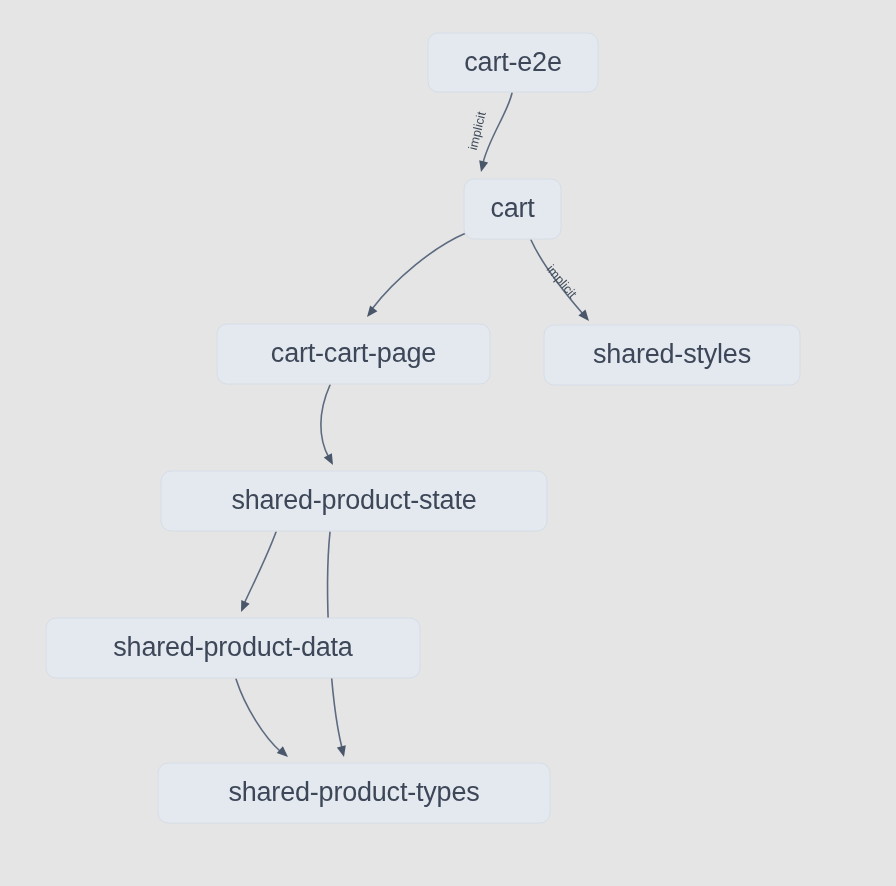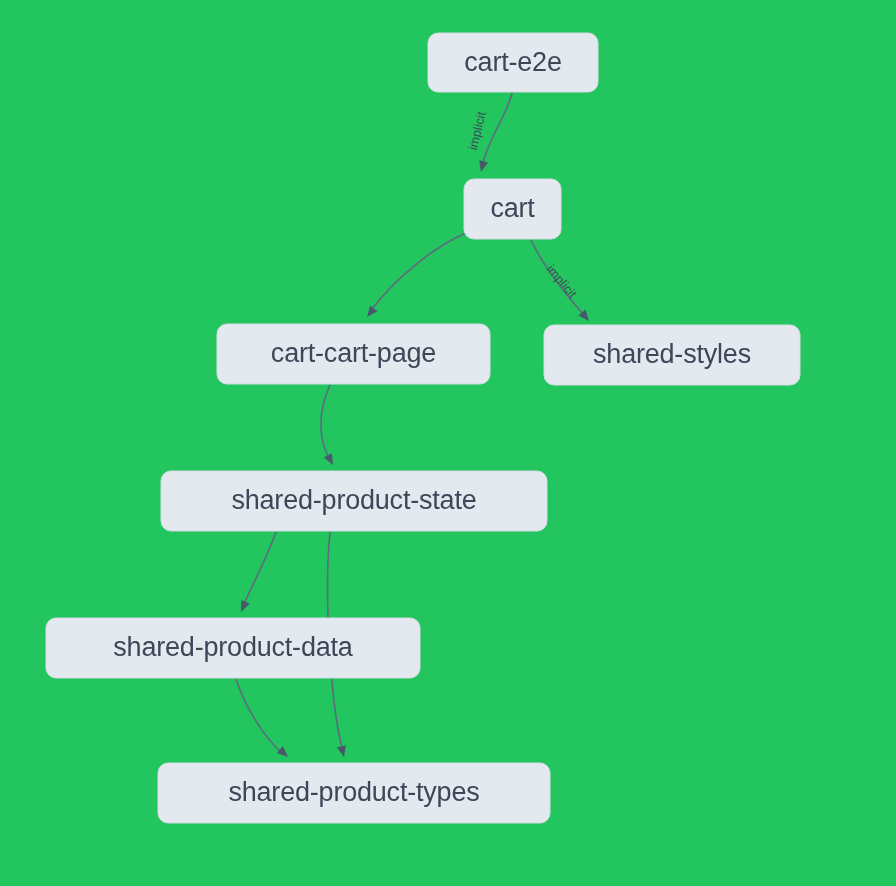--- a/index.html
+++ b/index.html
@@ -11,21 +11,21 @@
   body {
     width: 896px;
     height: 886px;
     font-family: "Liberation Sans", sans-serif;
     overflow: hidden;
   }
   #graph-canvas {
     position: relative;
     width: 896px;
     height: 886px;
-    background: #22c55e;
+    background: #e5e5e5;
   }
   #graph-svg {
     position: absolute;
     left: 0;
     top: 0;
     width: 896px;
     height: 886px;
     display: block;
   }
   .edge-path {

